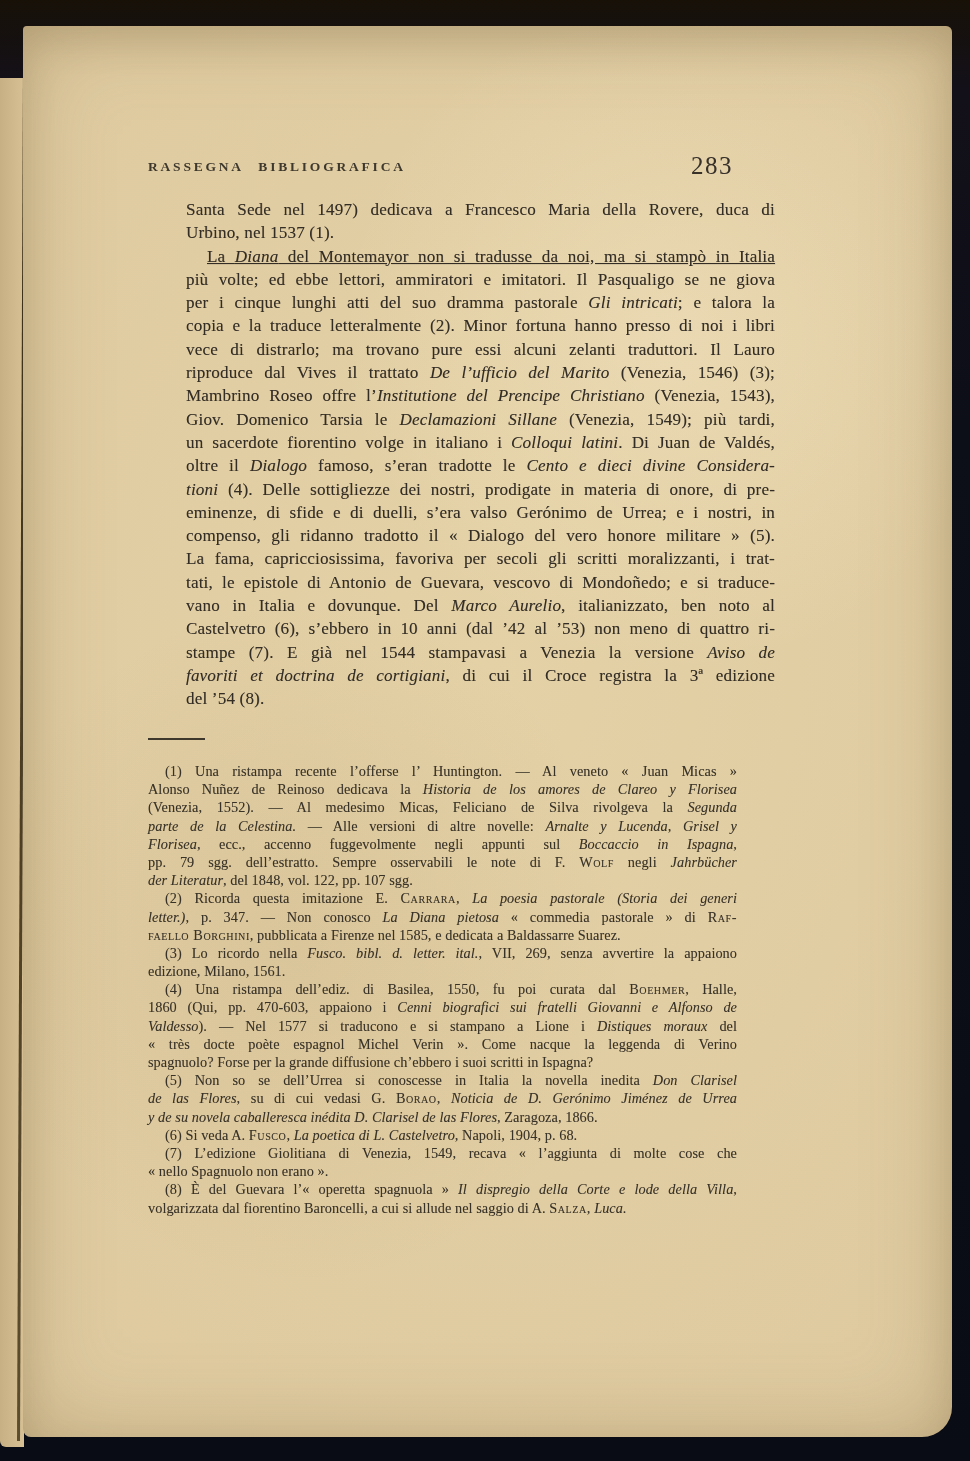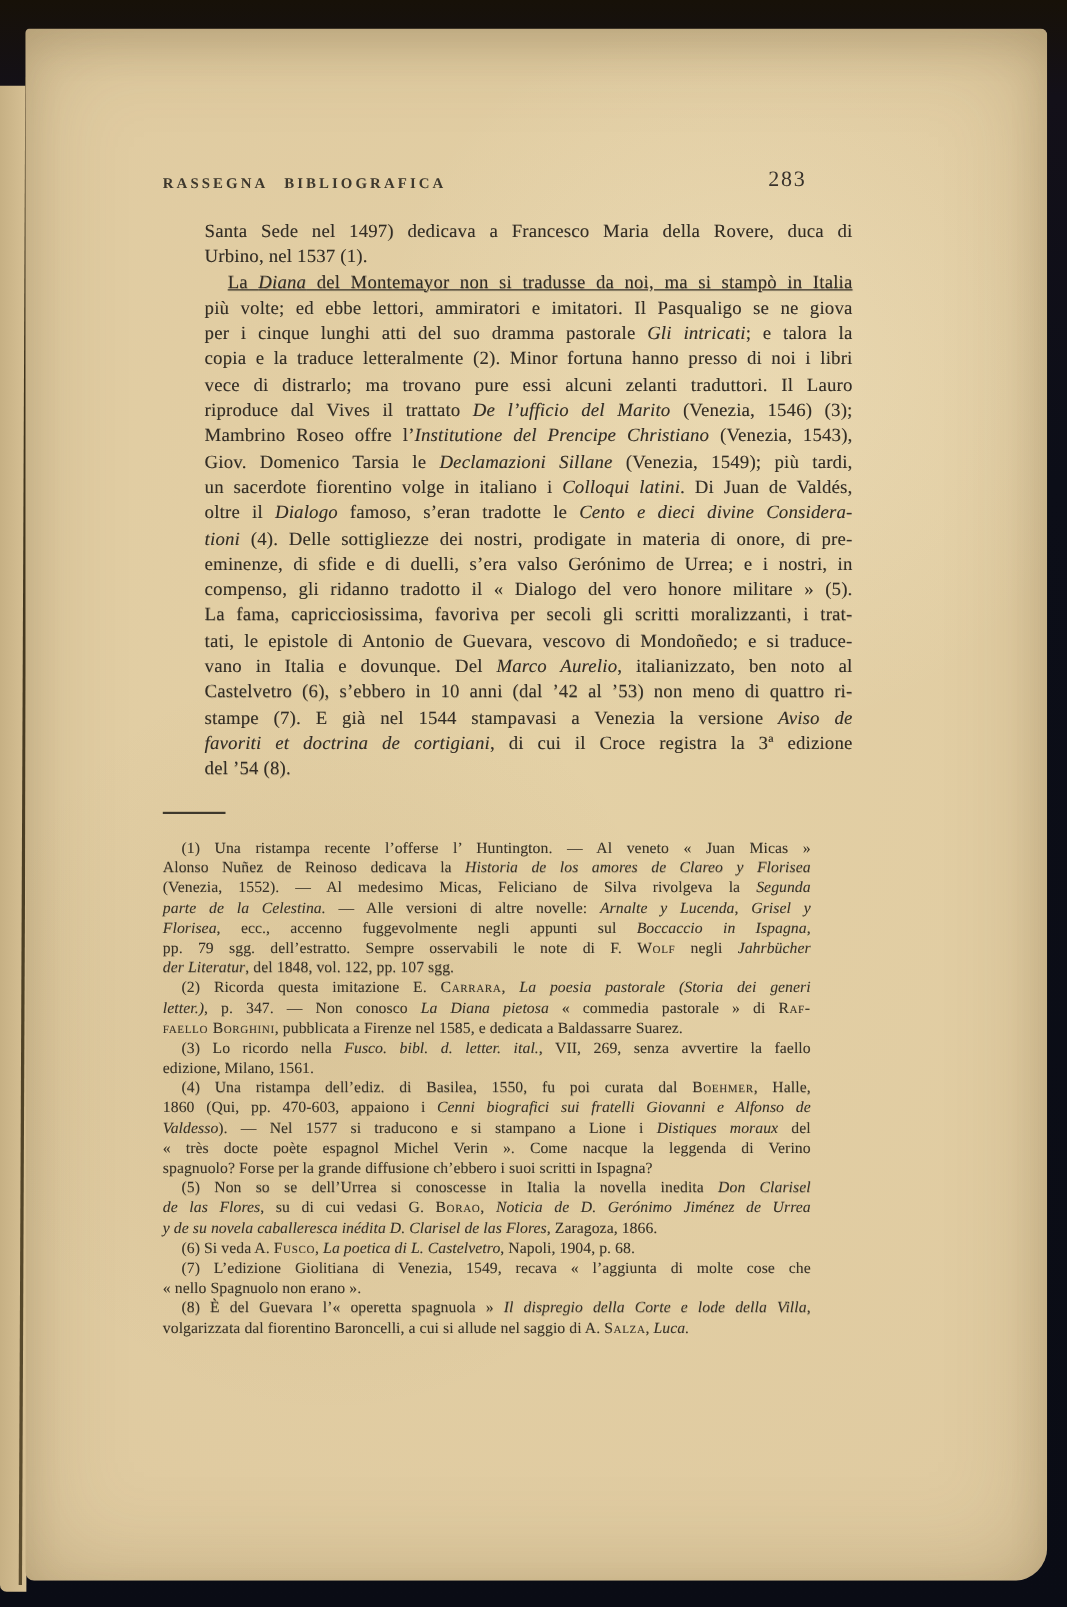--- a/index.html
+++ b/index.html
@@ -27,21 +27,21 @@
       radial-gradient(140% 120% at 50% 45%,#e4d1a6 0%,#dfcaa0 55%,#d4be91 85%,#cab384 100%);
     box-shadow:inset 0 0 90px rgba(105,80,40,.26), inset 0 16px 34px rgba(90,70,40,.16);
     border-radius:4px 6px 30px 8px;
   }
   .header{position:absolute;left:125px;top:127px;width:589px;height:26px;}
   .running-title{
     text-align:left;font-size:13.5px;font-weight:700;letter-spacing:2.8px;word-spacing:9px;
     color:#3e382d;padding-top:6px;
   }
   .page-number{
-    position:absolute;right:4px;top:-1px;font-size:20px;letter-spacing:1.5px;color:#37312а;
+    position:absolute;right:4px;top:-1px;font-size:25px;letter-spacing:1.5px;color:#37312а;
     color:#37312a;
   }
   .bodytext{
     position:absolute;left:125px;top:172px;width:589px;
     font-size:17px;color:#332d25;letter-spacing:.2px;
     text-shadow:.3px .3px 0 rgba(51,45,37,.35);
     margin-left:38px;
   }
   .bline{height:23.3px;line-height:23.3px;white-space:nowrap;text-align:justify;text-align-last:justify;}
   .bline.end{text-align-last:left;}
@@ -101,21 +101,21 @@
         <div class="fline ind"><span>(1) Una ristampa recente l’offerse l’ Huntington. — Al veneto « Juan Micas »</span></div>
         <div class="fline"><span>Alonso Nuñez de Reinoso dedicava la </span><span class="i">Historia de los amores de Clareo y Florisea</span></div>
         <div class="fline"><span>(Venezia, 1552). — Al medesimo Micas, Feliciano de Silva rivolgeva la </span><span class="i">Segunda</span></div>
         <div class="fline"><span class="i">parte de la Celestina.</span><span> — Alle versioni di altre novelle: </span><span class="i">Arnalte y Lucenda</span><span>, </span><span class="i">Grisel y</span></div>
         <div class="fline"><span class="i">Florisea</span><span>, ecc., accenno fuggevolmente negli appunti sul </span><span class="i">Boccaccio in Ispagna</span><span>,</span></div>
         <div class="fline"><span>pp. 79 sgg. dell’estratto. Sempre osservabili le note di F. </span><span class="sc">Wolf</span><span> negli </span><span class="i">Jahrbücher</span></div>
         <div class="fline end"><span class="i">der Literatur</span><span>, del 1848, vol. 122, pp. 107 sgg.</span></div>
         <div class="fline ind"><span>(2) Ricorda questa imitazione E. </span><span class="sc">Carrara</span><span>, </span><span class="i">La poesia pastorale (Storia dei generi</span></div>
         <div class="fline"><span class="i">letter.)</span><span>, p. 347. — Non conosco </span><span class="i">La Diana pietosa</span><span> « commedia pastorale » di </span><span class="sc">Raf-</span></div>
         <div class="fline end"><span class="sc">faello Borghini</span><span>, pubblicata a Firenze nel 1585, e dedicata a Baldassarre Suarez.</span></div>
-        <div class="fline ind"><span>(3) Lo ricordo nella </span><span class="i">Fusco. bibl. d. letter. ital.</span><span>, VII, 269, senza avvertire la faello</span></div>
+        <div class="fline ind"><span>(3) Lo ricordo nella </span><span class="i">Fusco. bibl. d. letter. ital.</span><span>, VII, 269, senza avvertire la appaiono</span></div>
         <div class="fline end"><span>edizione, Milano, 1561.</span></div>
         <div class="fline ind"><span>(4) Una ristampa dell’ediz. di Basilea, 1550, fu poi curata dal </span><span class="sc">Boehmer</span><span>, Halle,</span></div>
         <div class="fline"><span>1860 (Qui, pp. 470-603, appaiono i </span><span class="i">Cenni biografici sui fratelli Giovanni e Alfonso de</span></div>
         <div class="fline"><span class="i">Valdesso</span><span>). — Nel 1577 si traducono e si stampano a Lione i </span><span class="i">Distiques moraux</span><span> del</span></div>
         <div class="fline"><span>« très docte poète espagnol Michel Verin ». Come nacque la leggenda di Verino</span></div>
         <div class="fline end"><span>spagnuolo? Forse per la grande diffusione ch’ebbero i suoi scritti in Ispagna?</span></div>
         <div class="fline ind"><span>(5) Non so se dell’Urrea si conoscesse in Italia la novella inedita </span><span class="i">Don Clarisel</span></div>
         <div class="fline"><span class="i">de las Flores</span><span>, su di cui vedasi G. </span><span class="sc">Borao</span><span>, </span><span class="i">Noticia de D. Gerónimo Jiménez de Urrea</span></div>
         <div class="fline end"><span class="i">y de su novela caballeresca inédita D. Clarisel de las Flores</span><span>, Zaragoza, 1866.</span></div>
         <div class="fline ind end"><span>(6) Si veda A. </span><span class="sc">Fusco</span><span>, </span><span class="i">La poetica di L. Castelvetro</span><span>, Napoli, 1904, p. 68.</span></div>

